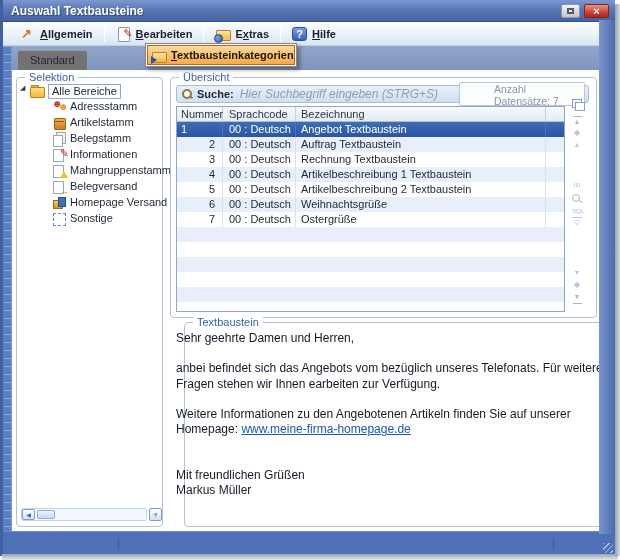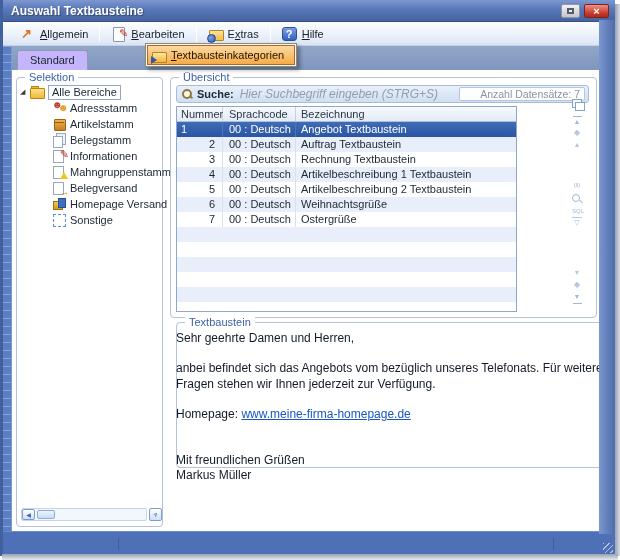--- a/index.html
+++ b/index.html
@@ -21,61 +21,61 @@
   .btn-restore{width:19px;background:linear-gradient(180deg,#f2f2f2,#c2c6cc);border:1px solid #8e97a3;}
   .btn-restore .sq{width:7px;height:6px;border:2px solid #555b66;background:#e8eaee;}
   .btn-close{width:25px;background:linear-gradient(180deg,#ec9286,#c6392b 70%,#a92b1f);border:1px solid #7e241b;
     color:#fff;font-weight:bold;font-size:11px;line-height:12px;}
 
   
   .toolbar{position:absolute;left:3px;top:22px;width:596px;height:24px;
     background:linear-gradient(180deg,#fcfdff 0%,#ecf2fa 55%,#d9e4f4 100%);
     border-bottom:1px solid #c2cfe4;display:flex;align-items:center;padding-left:10px;}
   .mbtn{display:flex;align-items:center;height:20px;padding:0 7px;border-radius:2px;cursor:default;}
-  .mlabel{margin-left:5px;color:#16202e;}
+  .mlabel{margin-left:5px;color:#16202e;font-weight:bold;}
   .mlabel u{text-decoration:underline;}
   .msep{width:1px;height:16px;background:#b9c6da;border-right:1px solid #fff;margin:0 4px;}
 
   
   .icon{position:relative;display:inline-block;width:15px;height:14px;flex:0 0 15px;}
   .i-arrow-ne::before{content:"↗";position:absolute;left:1px;top:-1px;color:#e2711d;font-weight:bold;font-size:13px;}
   .i-edit-book::before{content:"";position:absolute;left:2px;top:0;width:10px;height:13px;background:#fdfdfd;border:1px solid #8b97a8;border-radius:1px;}
   .i-edit-book::after{content:"✎";position:absolute;right:-2px;top:0;color:#c23a24;font-size:11px;}
   .i-folder-tools{margin-top:1px;}
   .i-folder-tools::before{content:"";position:absolute;left:1px;top:3px;width:13px;height:9px;border:1px solid #b3832a;border-radius:1px;
      background:linear-gradient(180deg,#ffe59a,#eeb844);box-shadow:0 -2px 0 -0px #f3c654 inset;}
   .i-folder-tools::after{content:"";position:absolute;left:-1px;bottom:-2px;width:7px;height:7px;border-radius:50%;
      background:radial-gradient(circle at 35% 35%,#7fa4e8,#2c57ae);border:1px solid #1d459c;}
   .i-help{background:linear-gradient(180deg,#7fa1e2,#3360bd);border:1px solid #2750a5;border-radius:3px;width:14px;height:14px;}
   .i-help::before{content:"?";position:absolute;left:0;top:0;width:100%;text-align:center;color:#fff;font-weight:bold;font-size:11px;line-height:13px;}
 
   
   .band{position:absolute;left:12px;top:46px;width:587px;height:24px;background:linear-gradient(180deg,#93a6c8,#7e95bd);}
-  .tab{position:absolute;left:17px;top:50px;height:20px;padding:0 12px;background:#c4b5fd;
+  .tab{position:absolute;left:17px;top:50px;height:20px;padding:0 12px;background:#737373;
     border:1px solid #8f9bb0;border-bottom:none;border-radius:3px 3px 0 0;
     font-size:11px;color:#1d2430;line-height:19px;}
 
   
   .leftstrip{position:absolute;left:3px;top:46px;width:9px;height:485px;background:#5b7ec2;
     background-image:repeating-linear-gradient(180deg,rgba(255,255,255,.28) 0 1px,rgba(0,0,0,0) 1px 8px);
     border-right:1px solid #7d99d2;}
 
   
   .client{position:absolute;left:12px;top:70px;width:587px;height:461px;background:#fff;}
 
   
   .gbox{position:absolute;border:1px solid #b4c1d7;border-radius:4px;}
   .gbox .cap{position:absolute;top:-7px;left:8px;background:#fff;padding:0 4px;color:#3c62a8;font-size:11px;}
   .box-selektion{left:16px;top:77px;width:147px;height:450px;}
   .box-uebersicht{left:170px;top:77px;width:427px;height:241px;}
-  .box-text{left:176px;top:322px;width:427px;height:146px;}
+  .box-text{left:184px;top:322px;width:427px;height:205px;}
 
   
   .tree{position:absolute;left:20px;top:84px;width:138px;}
-  .trow{display:flex;align-items:center;height:16px;white-space:nowrap;cursor:default;}
+  .trow{display:flex;align-items:flex-start;height:16px;white-space:nowrap;cursor:default;}
   .trow.child{padding-left:32px;}
   .expander{width:10px;font-size:7px;color:#3a3a3a;flex:0 0 10px;}
   .root-label{border:1px solid #8fa8d0;background:#fff;padding:0 3px;line-height:13px;}
   .tlabel{margin-left:0;}
 
   .ticon{position:relative;display:inline-block;width:15px;height:14px;flex:0 0 15px;margin-right:3px;}
   .i-folder-open::before{content:"";position:absolute;left:1px;top:1px;width:6px;height:3px;background:#e8b93c;border:1px solid #b8860b;border-bottom:none;border-radius:1px 1px 0 0;}
   .i-folder-open::after{content:"";position:absolute;left:0;top:3px;width:13px;height:9px;background:linear-gradient(180deg,#ffe18a,#f3b73c);border:1px solid #b8860b;border-radius:1px;}
   .i-people::before{content:"☻";position:absolute;left:0;top:-2px;font-size:10px;color:#c0392b;}
   .i-people::after{content:"☻";position:absolute;left:6px;top:1px;font-size:10px;color:#e69a28;}
@@ -109,25 +109,25 @@
   
   .searchbar{position:absolute;left:176px;top:85px;width:413px;height:18px;border:1px solid #a8bcd8;border-radius:3px;
      background:linear-gradient(180deg,#e9f0fa,#cfdff2);display:flex;align-items:center;padding:0 3px 0 4px;}
   .i-magnifier{position:relative;width:12px;height:12px;flex:0 0 12px;}
   .i-magnifier::before{content:"";position:absolute;left:1px;top:1px;width:6px;height:6px;border:2px solid #8a7a4a;border-radius:50%;background:#fdf6e2;}
   .i-magnifier::after{content:"";position:absolute;left:8px;top:8px;width:4px;height:2px;background:#8a7a4a;transform:rotate(45deg);}
   .search-label{font-weight:bold;margin:0 4px 0 4px;color:#222b38;}
   .search-input{flex:1;border:none;background:transparent;outline:none;font-family:"Liberation Sans",sans-serif;
      font-size:12px;font-style:italic;color:#5c6673;min-width:40px;}
   .search-input::placeholder{color:#929ead;font-style:italic;opacity:1;}
-  .count-box{width:126px;height:14px;background:#fdfefe;border:1px solid #b6c6de;border-radius:2px;
-     color:#8a94a6;font-size:10.5px;line-height:12px;text-align:right;padding-right:4px;}
-
-  
-  .grid{position:absolute;left:176px;top:106px;width:341px;height:206px;border:1px solid #90a8c8;background:#fff;overflow:hidden;}
+  .count-box{width:126px;height:24px;background:#fdfefe;border:1px solid #b6c6de;border-radius:2px;
+     color:#8a94a6;font-size:10.5px;line-height:12px;text-align:left;padding-right:4px;padding-left:34px;}
+
+  
+  .grid{position:absolute;left:176px;top:106px;width:389px;height:206px;border:1px solid #90a8c8;background:#fff;overflow:hidden;}
   .ghead{display:flex;height:15px;background:linear-gradient(180deg,#f7fafd,#e3ebf6);border-bottom:1px solid #aebfd8;}
   .ghead .gc{font-size:11px;color:#2c3645;padding:0 0 0 4px;line-height:14px;border-right:1px solid #c2d2e6;}
   .grow{display:flex;height:15px;line-height:15px;background:#fff;cursor:default;}
   .grow:nth-child(even){background:#e8effa;}
   .grow .gc{padding:0 0 0 4px;border-right:1px solid #d7e2f1;white-space:nowrap;overflow:hidden;}
   .gc.c-num{width:46px;flex:0 0 46px;text-align:right;padding-right:7px;}
   .gc.c-lang{width:73px;flex:0 0 73px;padding-left:6px;}
   .gc.c-name{width:250px;flex:0 0 250px;padding-left:5px;}
   .gc.c-x{width:20px;flex:1;border-right:none;}
   .grow.sel{background:linear-gradient(180deg,#3f6cb5,#2a55a3);color:#fff;}
@@ -343,22 +343,23 @@
       <span class="tool t-barbot t-small">▼</span>
     </div>
 
   <div class="gbox box-text">
     <span class="cap">Textbaustein</span>
   </div>
   <div class="textbody">
       <div class="bline">Sehr geehrte Damen und Herren,</div>
       <div class="bline">&nbsp;</div>
       <div class="bline">anbei befindet sich das Angebots vom bezüglich unseres Telefonats. Für weitere</div>
-      <div class="bline">Fragen stehen wir Ihnen jederzeit zur Verfügung.</div>
+      <div class="bline">Fragen stehen wir Ihnen earbeiten zur Verfügung.</div>
       <div class="bline">&nbsp;</div>
+      <div class="bline">Weitere Informationen zu den Angebotenen Artikeln finden Sie auf unserer</div>
       <div class="bline">Homepage: <a>www.meine-firma-homepage.de</a></div>
       <div class="bline">&nbsp;</div>
       <div class="bline">&nbsp;</div>
       <div class="bline">Mit freundlichen Grüßen</div>
       <div class="bline">Markus Müller</div>
     </div>
 
   <div class="dropdown">
       <div class="dd-item hot">
         <span class="icon i-folder-cat"></span>

